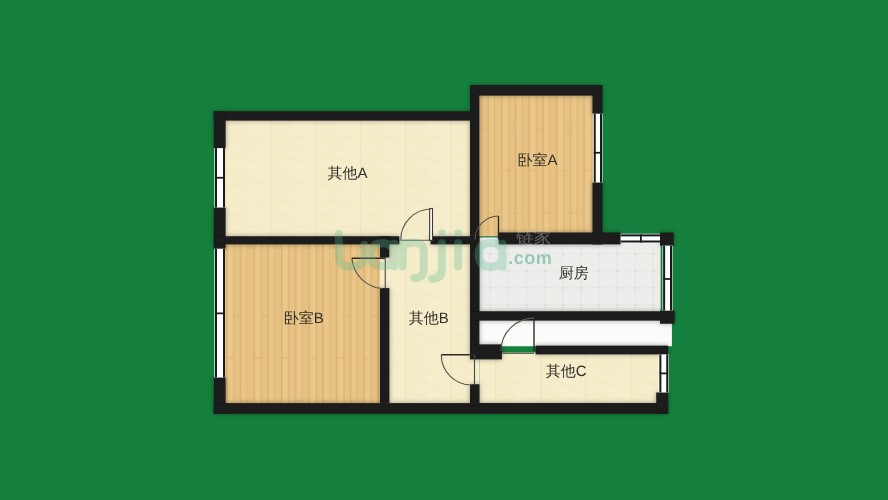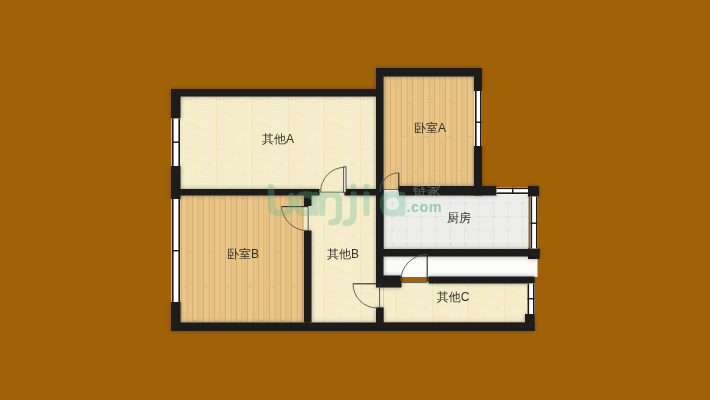--- a/index.html
+++ b/index.html
@@ -1,16 +1,16 @@
 <!DOCTYPE html>
 <html><head>
 <meta charset="utf-8">
 <style>
   html,body{margin:0;padding:0;background:#ffffff;}
-  #stage{position:relative;width:710px;height:400px;background:#a16207;overflow:hidden;
+  #stage{position:relative;width:710px;height:400px;background:#15803d;overflow:hidden;
          font-family:"Liberation Sans", sans-serif;}
 </style>
 </head>
 <body>
 <div id="stage">
 <svg width="710" height="400" viewBox="0 0 710 400" xmlns="http://www.w3.org/2000/svg">
 <defs>
 
   <pattern id="wood" patternUnits="userSpaceOnUse" width="22" height="150">
     <rect width="22" height="150" fill="#e8c486"></rect>

